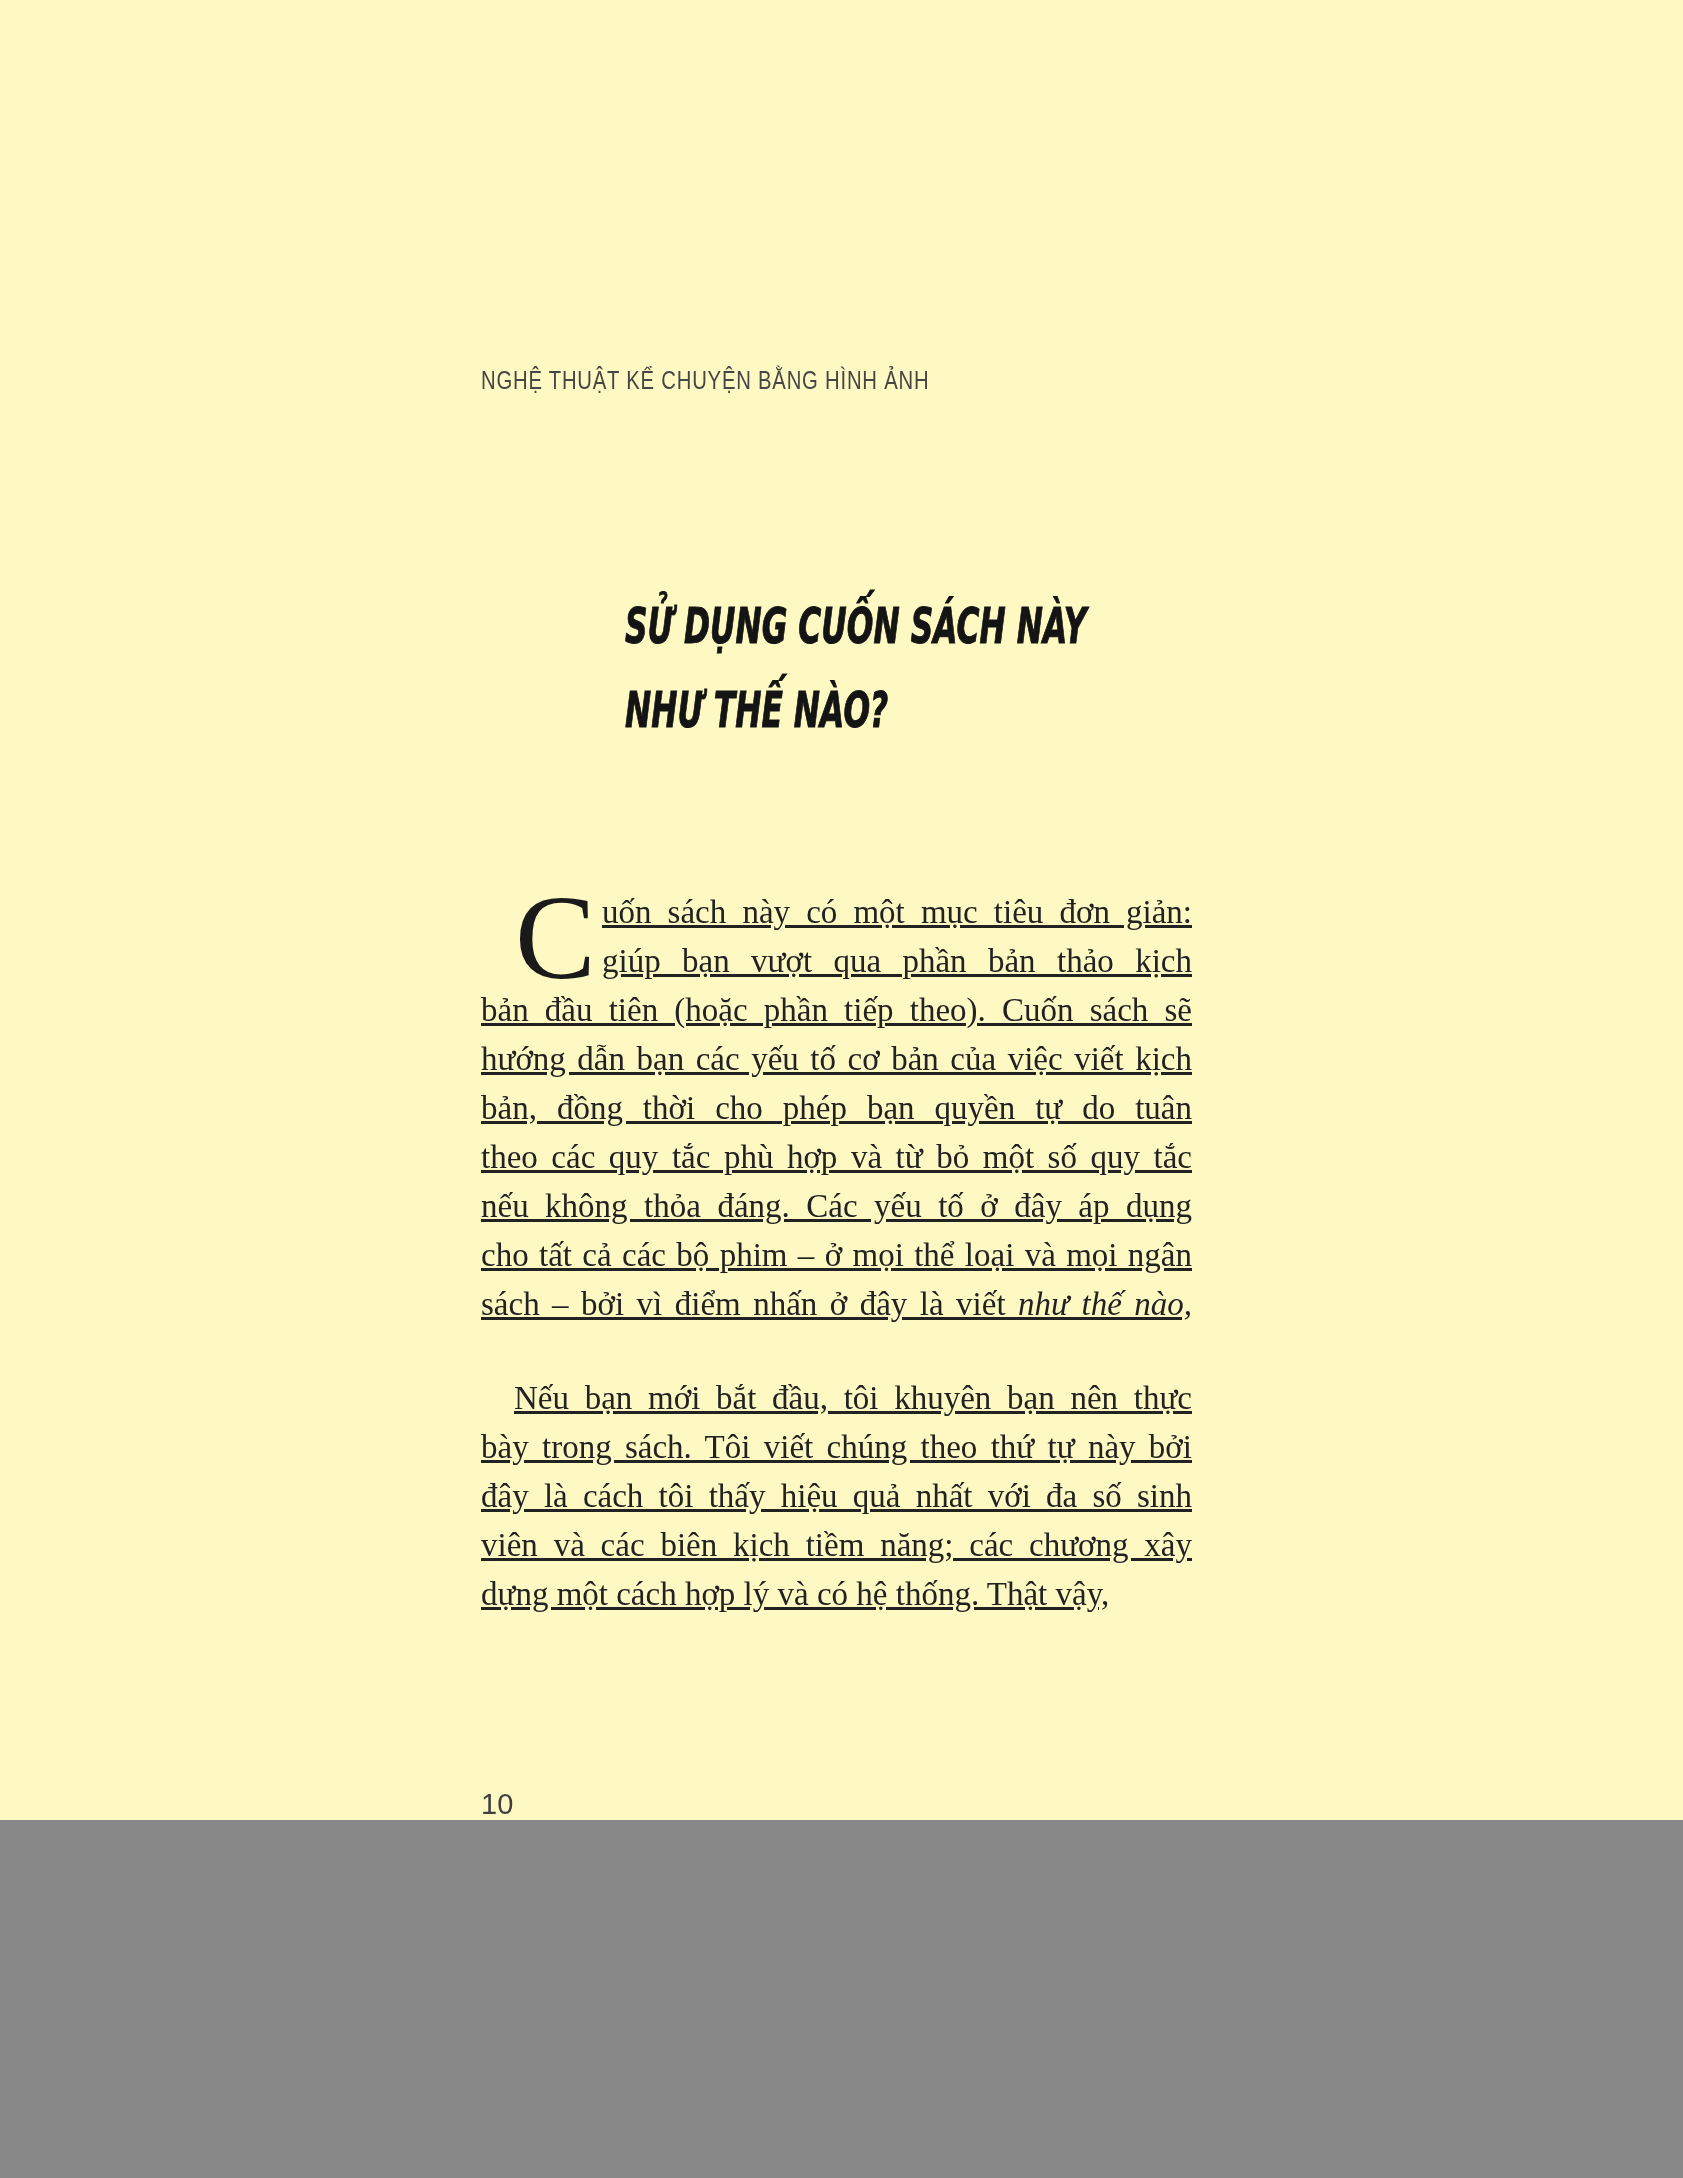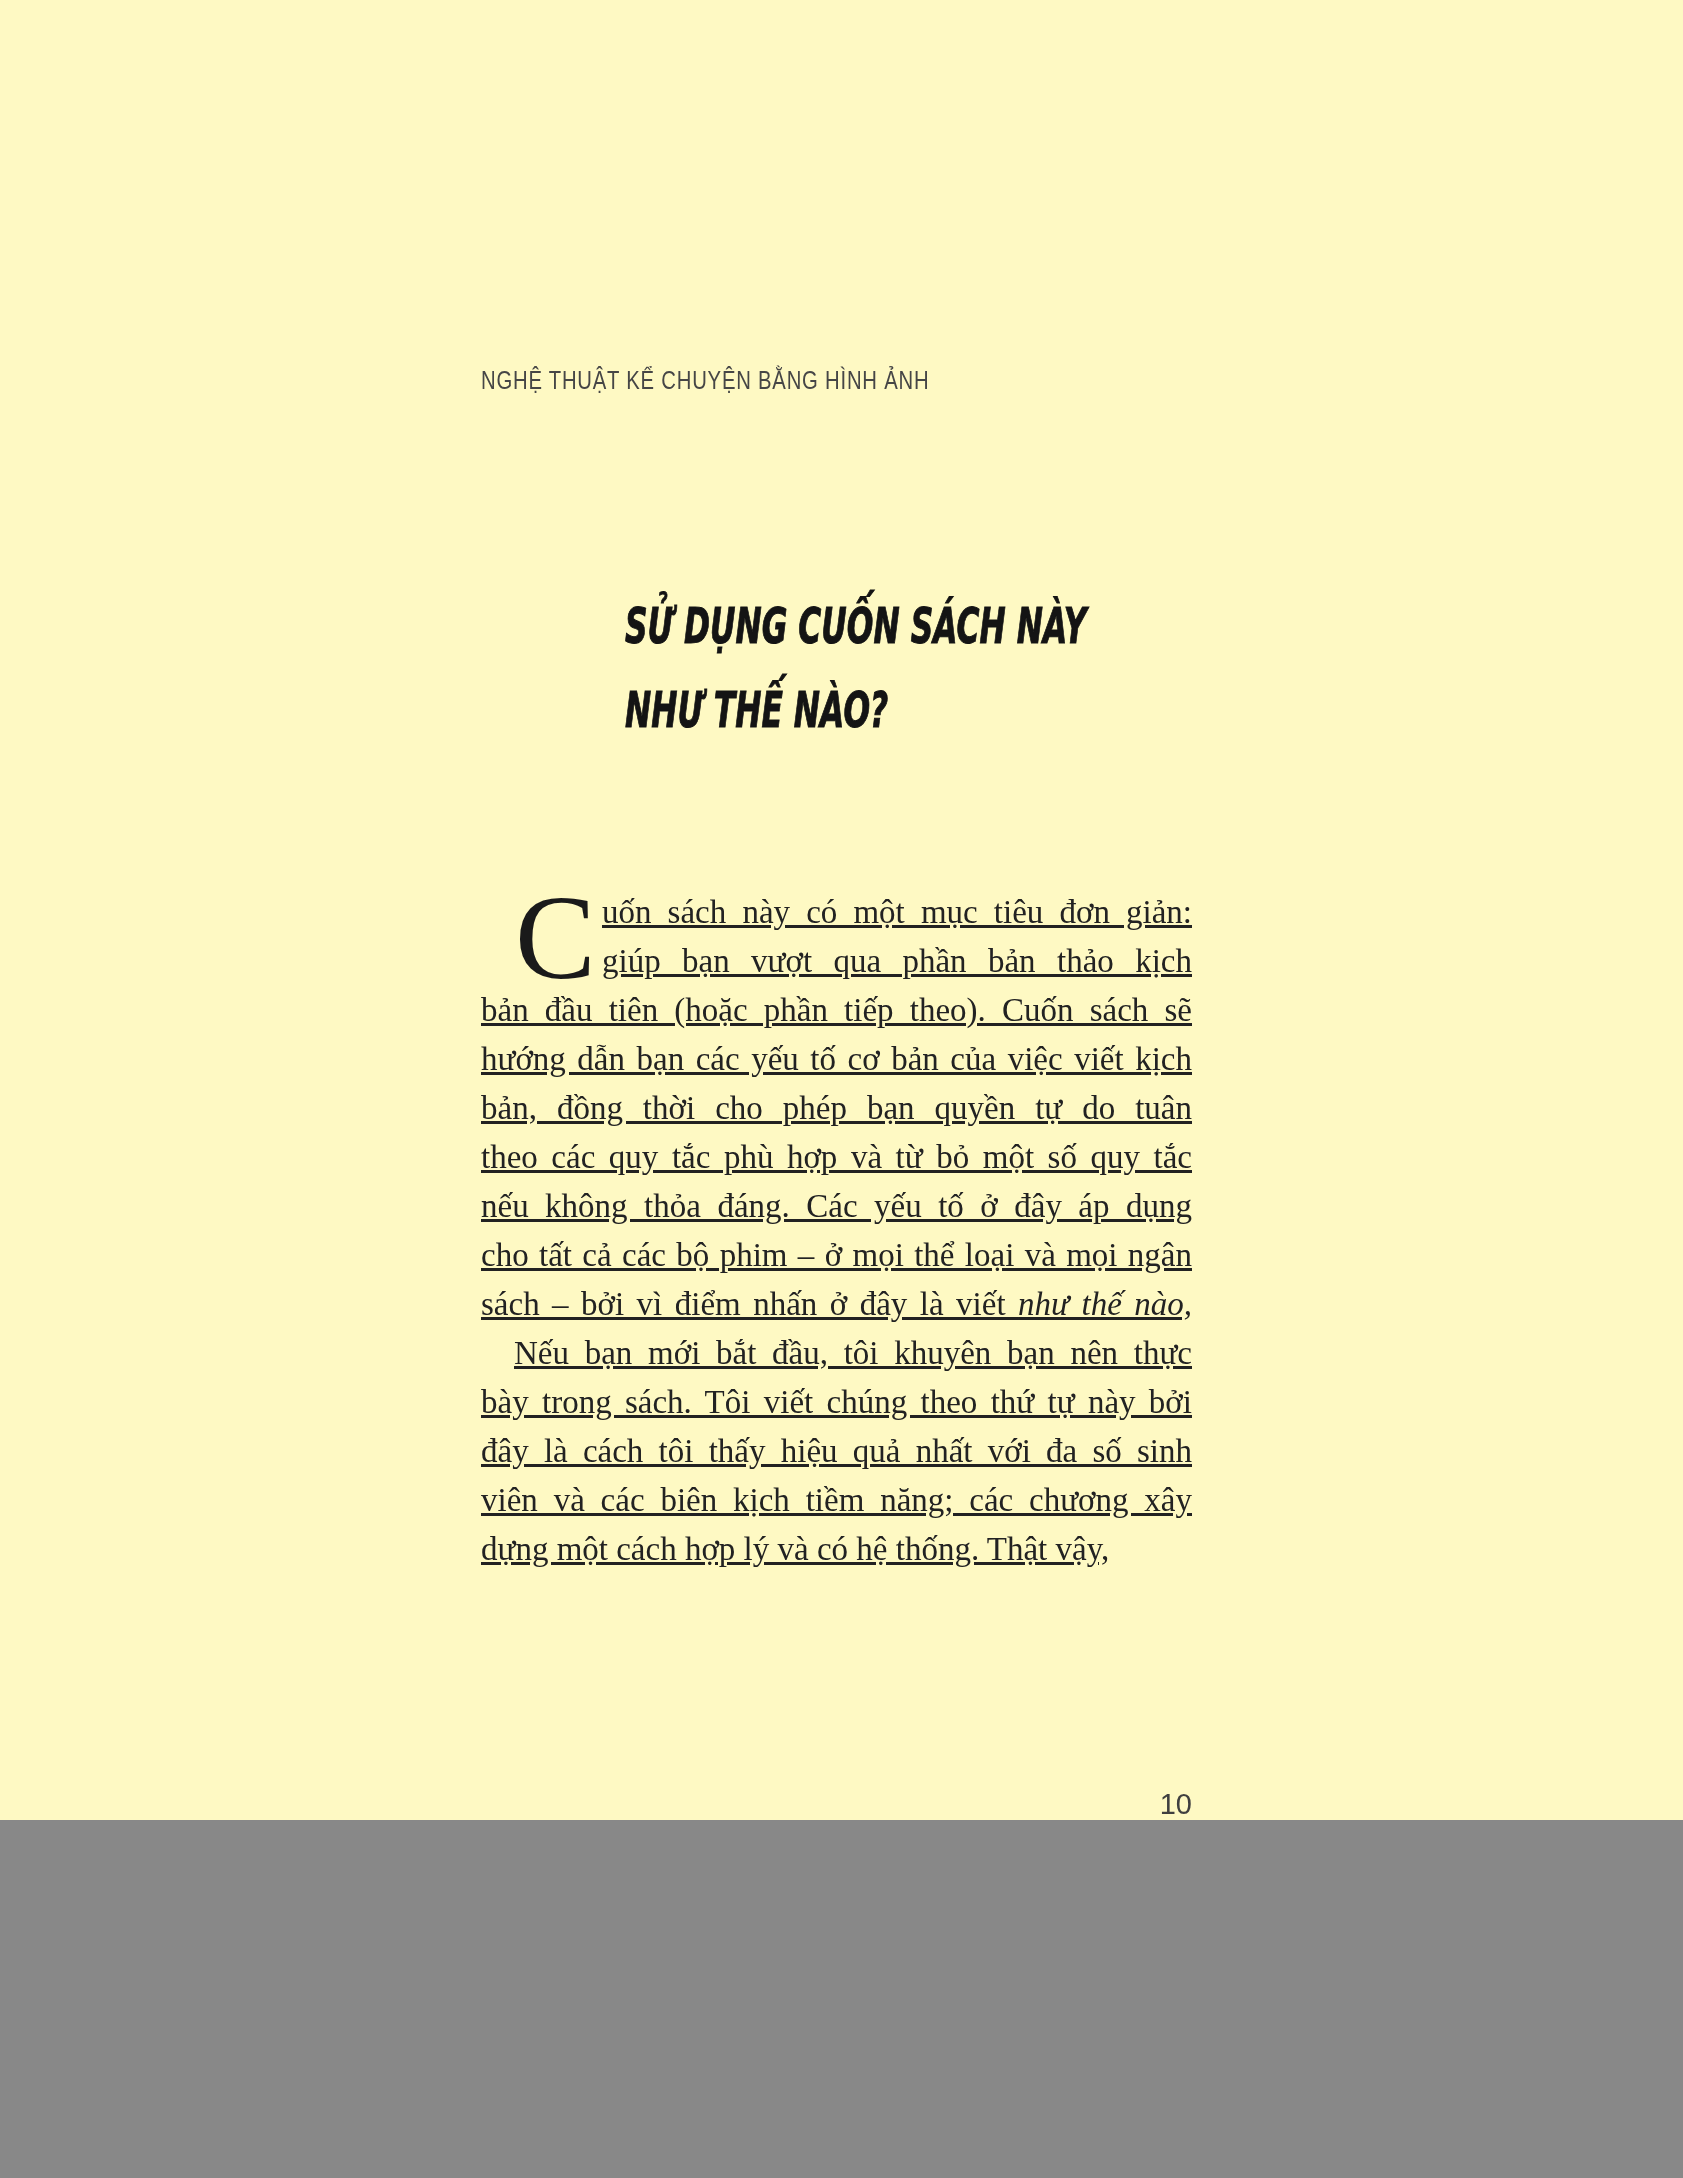--- a/index.html
+++ b/index.html
@@ -55,21 +55,21 @@
   .body-text {
     position: absolute;
     left: 481px;
     top: 888px;
     width: 711px;
     font-size: 33px;
     color: #222222;
     text-decoration: underline;
   }
   .para { margin: 0; }
-  .para-1 { }
+  .para-1 { margin-top: 45px; }
   .line {
     height: 49px;
     line-height: 49px;
     text-align: justify;
     text-align-last: justify;
     -moz-text-align-last: justify;
     white-space: normal;
   }
   .line.beside-cap { padding-left: 121px; }
   .line.first-indent { text-indent: 33px; }
@@ -85,21 +85,21 @@
     color: #1a1a1a;
     font-family: "Liberation Serif", "DejaVu Serif", serif;
   }
 
   
   .page-number {
     position: absolute;
     left: 481px;
     top: 1790px;
     width: 711px;
-    text-align: right;
+    text-align: left;
     font-family: "Liberation Sans", "DejaVu Sans", sans-serif;
     font-size: 29px;
     line-height: 29px;
     color: #3f3f3f;
   }
 </style>
 </head>
 <body>
 
 <div class="page">

